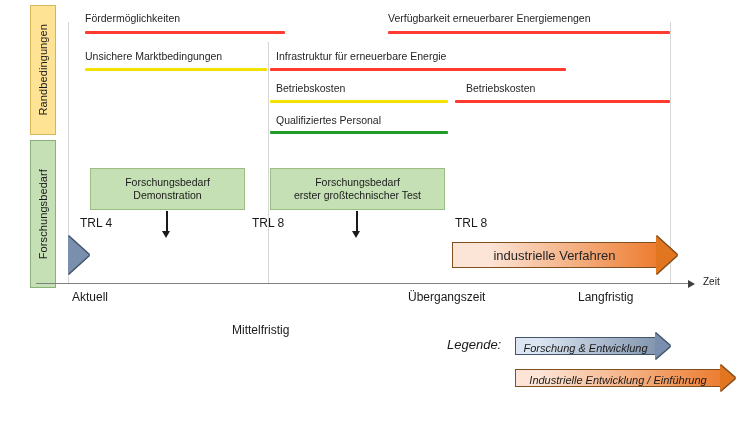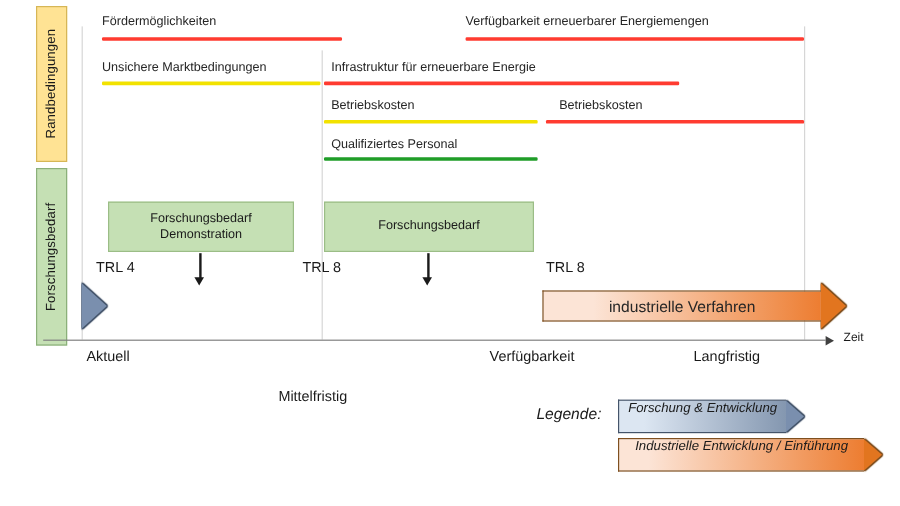--- a/index.html
+++ b/index.html
@@ -88,21 +88,21 @@
     border-left:7px solid #404040;
   }
   .axis-title{position:absolute;font-size:10px;color:#1a1a1a;}
 
   
   .legend-label{
     position:absolute;font-size:13px;font-style:italic;color:#1a1a1a;
   }
   .lg{position:absolute;display:flex;align-items:center;}
   .lg .body{
-    height:28px;box-sizing:border-box;display:flex;align-items:flex-start;
+    height:18px;box-sizing:border-box;display:flex;align-items:flex-end;
     justify-content:center;font-size:11px;font-style:italic;white-space:nowrap;
     position:relative;z-index:2;
   }
   .lg-blue-body{
     background:linear-gradient(to right,#dce6f2 0%,#dce6f2 15%,#8497b0 100%);
     border:1px solid #44546a;border-right:none;color:#1a1a1a;
   }
   .lg-blue-head{
     width:0;height:0;
     border-top:13px solid transparent;border-bottom:13px solid transparent;
@@ -162,46 +162,47 @@
 
 <div class="rbox" style="left:90px;top:168px;width:155px;height:42px;">
   <div>Forschungsbedarf</div>
   <div>Demonstration</div>
 </div>
 <div class="arrow-stem" style="left:166px;top:211px;height:22px;"></div>
 <div class="arrow-head" style="left:162px;top:231px;"></div>
 
 <div class="rbox" style="left:270px;top:168px;width:175px;height:42px;">
   <div>Forschungsbedarf</div>
+  <div>erster großtechnischer Test</div>
 </div>
 <div class="arrow-stem" style="left:356px;top:211px;height:22px;"></div>
 <div class="arrow-head" style="left:352px;top:231px;"></div>
 
 <div class="trl" style="left:80px;top:216px;">TRL 4</div>
 <div class="trl" style="left:252px;top:216px;">TRL 8</div>
 <div class="trl" style="left:455px;top:216px;">TRL 8</div>
 
 <div class="bigarrow" style="left:68px;top:236px;">
   <div class="head blue-head"></div>
 </div>
 
 <div class="bigarrow" style="left:452px;top:236px;">
-  <div class="body orange-body" style="width:232px;">
+  <div class="body orange-body" style="width:204px;">
     <span>industrielle Verfahren</span>
   </div>
   <div class="head orange-head"></div>
 </div>
 
 <div class="axis-line" style="left:36px;top:283px;width:652px;"></div>
 <div class="axis-arrow" style="left:688px;top:280px;"></div>
 <div class="axis-title" style="left:703px;top:276px;">Zeit</div>
 
 <div class="xtick" style="left:72px;top:290px;">Aktuell</div>
 <div class="xtick" style="left:232px;top:290px;margin-top:33px;">Mittelfristig</div>
-<div class="xtick" style="left:408px;top:290px;">Verfügbarkeit</div>
+<div class="xtick" style="left:408px;top:290px;">Übergangszeit</div>
 <div class="xtick" style="left:578px;top:290px;">Langfristig</div>
 
 <div class="legend-label" style="left:447px;top:337px;">Legende:</div>
 
 <div class="lg" style="left:515px;top:333px;">
   <div class="body lg-blue-body" style="width:140px;">
     <span>Forschung &amp; Entwicklung</span>
   </div>
   <div class="lg-blue-head"></div>
 </div>

